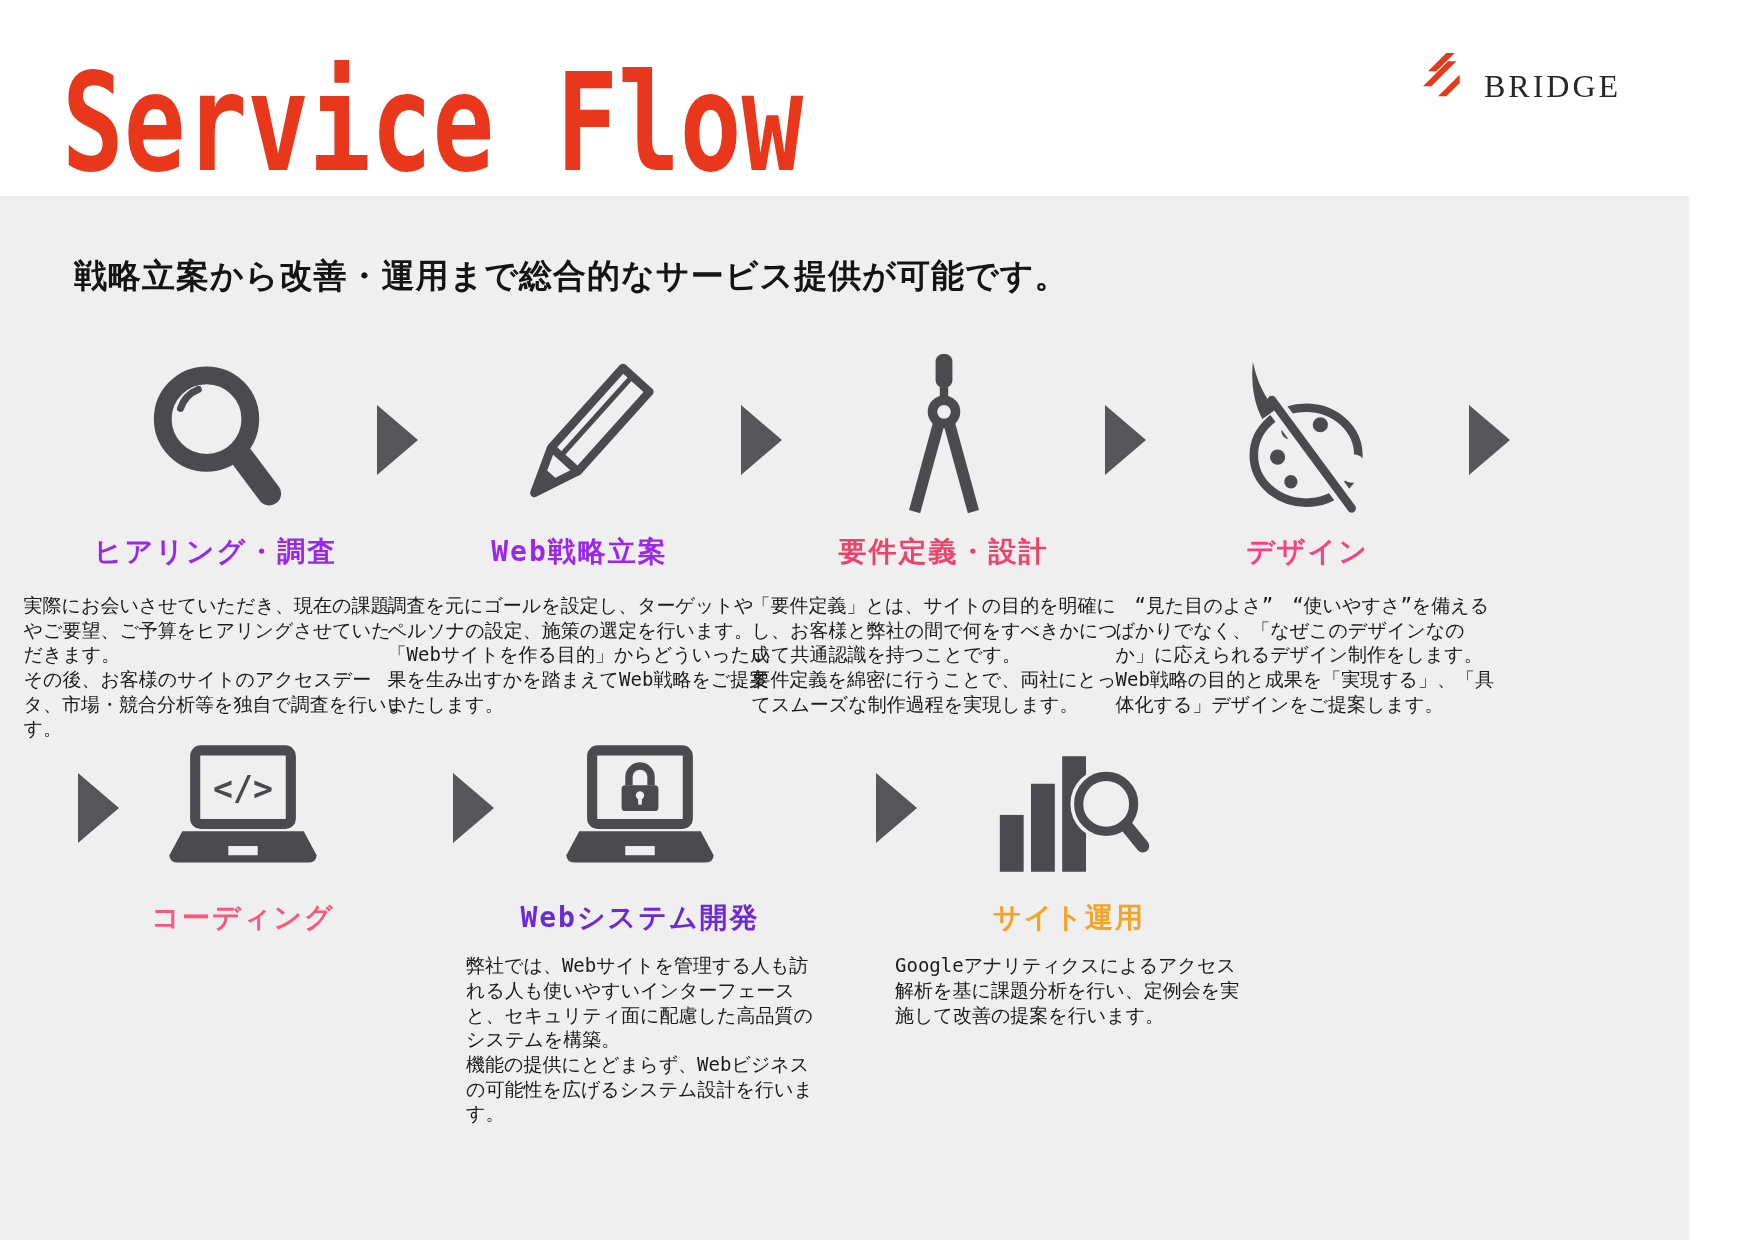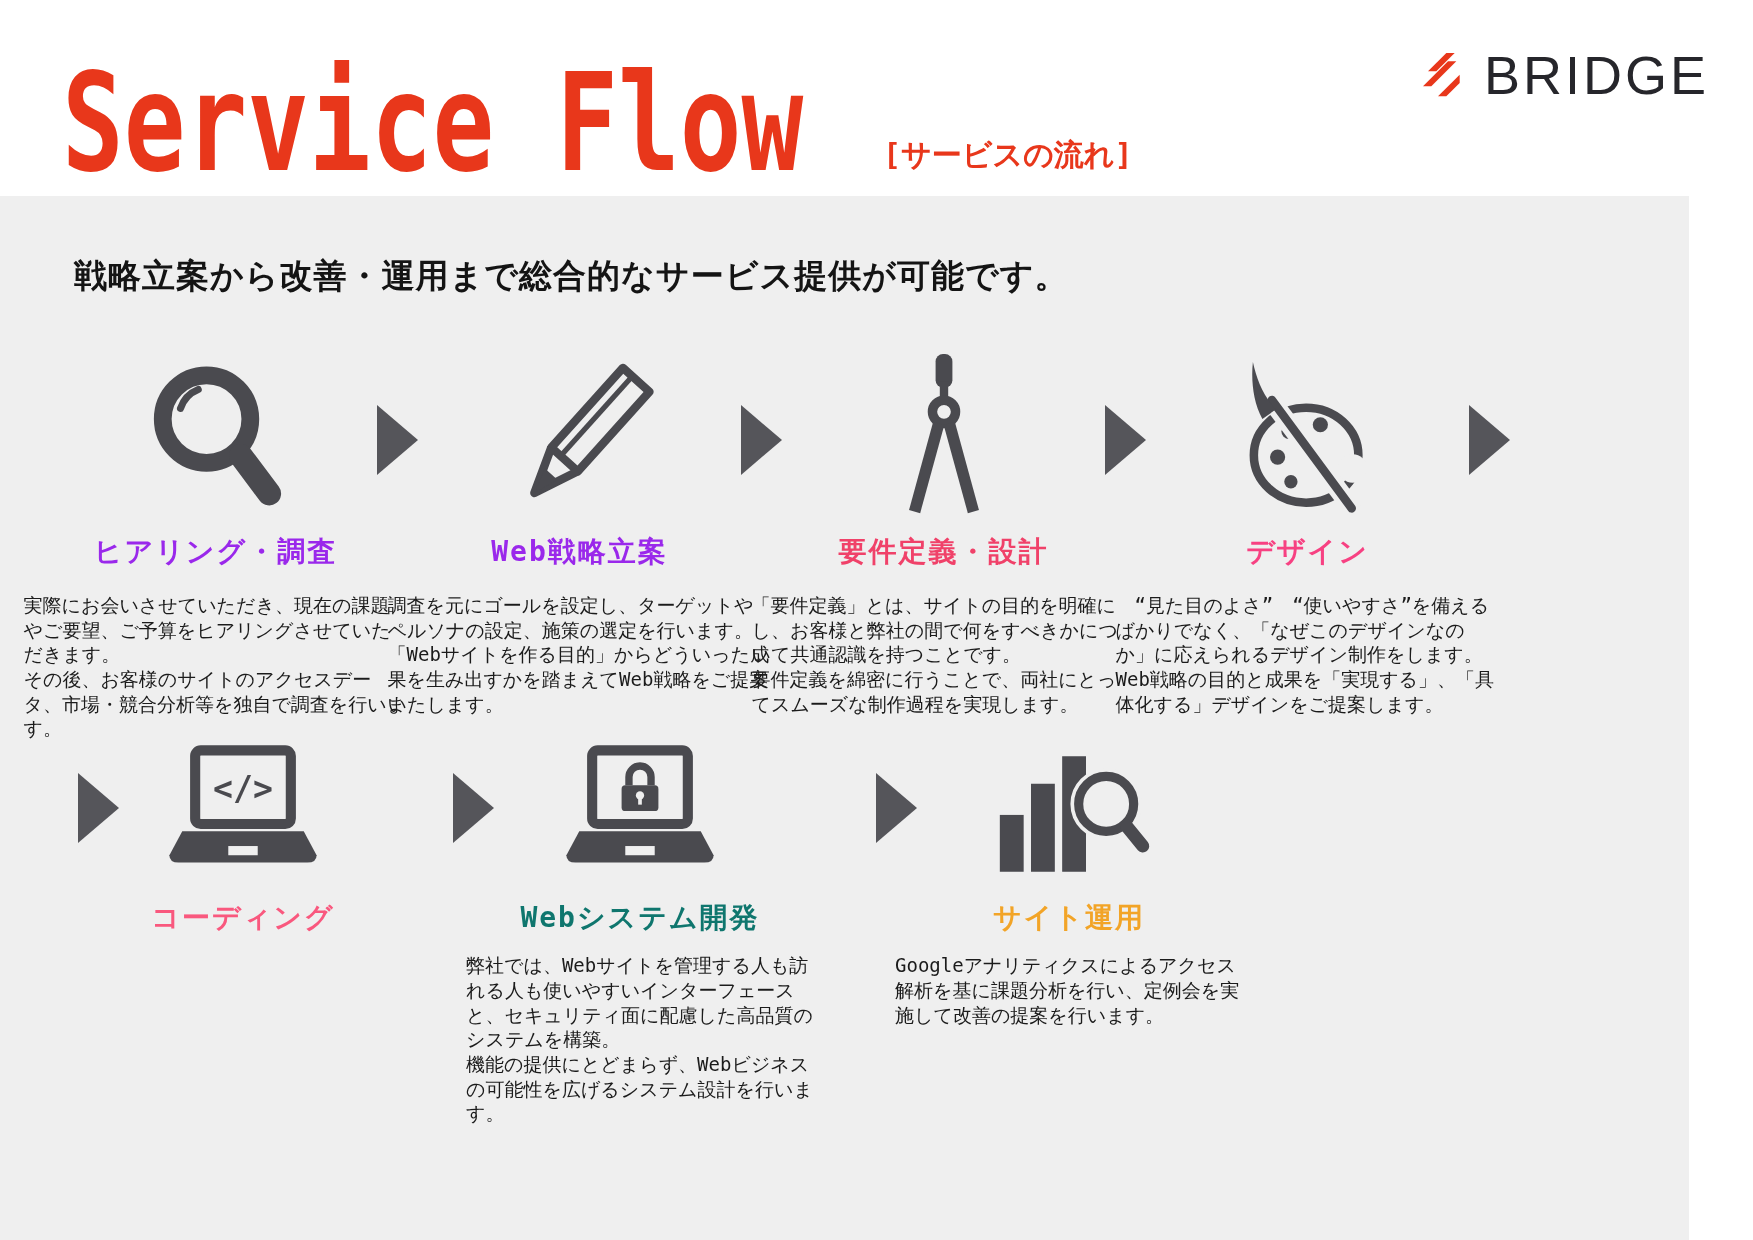--- a/index.html
+++ b/index.html
@@ -7,21 +7,21 @@
   .page{position:relative;width:1753px;height:1240px;background:#ffffff;}
 
   
   .header{position:relative;height:196px;background:#ffffff;}
   .page-title{position:absolute;left:62px;top:56px;margin:0;font-size:135px;line-height:1;
               font-weight:bold;color:#e8371b;transform:scaleX(0.76);transform-origin:left top;
               white-space:nowrap;letter-spacing:0;}
   .page-subtitle{position:absolute;left:883px;top:135px;font-size:30px;font-weight:bold;
                  color:#e8371b;white-space:nowrap;}
   .brand{position:absolute;left:1418px;top:44px;display:flex;align-items:flex-end;gap:16px;}
-  .logo-text{font-family:Liberation Sans, sans-serif;font-size:54px;line-height:1;
+  .logo-text{font-family:Liberation Serif, serif;font-size:32px;line-height:1;
              color:#26262b;letter-spacing:3px;}
 
   
   .main{position:absolute;top:196px;left:0;width:1689px;height:1044px;background:#efefef;}
   .intro{margin:58px 0 0 74px;font-size:33px;font-weight:bold;color:#141414;letter-spacing:1px;}
 
   .flow-row{display:flex;align-items:flex-start;}
   .row1{margin-top:46px;padding-left:54px;}
   .row2{margin-top:0;}
 
@@ -54,21 +54,20 @@
   .bg-f{fill:#efefef;}
   .bg-s{stroke:#efefef;fill:none;}
 </style>
 </head>
 <body>
 
 <div class="page">
 
   <div class="header">
     <h1 class="page-title">Service Flow</h1>
-    <div class="page-subtitle">[サービスの流れ]</div>
     <div class="brand">
       <svg width="50" height="58" viewBox="0 0 60 60">
         <polygon points="12,28 34,6 44,6 22,28" fill="#e8371b"></polygon>
         <polygon points="6,46 36,16 46,16 16,46" fill="#e8371b"></polygon>
         <polygon points="24,58 50,32 50,42 34,58" fill="#e8371b"></polygon>
       </svg>
       <span class="logo-text">BRIDGE</span>
     </div>
   </div>
 
@@ -173,21 +172,21 @@
           <svg width="168" height="138" viewBox="0 0 180 150">
             <rect class="ink-s" x="38" y="8" width="104" height="80" rx="6" stroke-width="11"></rect>
             <path class="ink-s" d="M78,46 v-9 a12,12 0 0 1 24,0 v9" stroke-width="8"></path>
             <rect class="ink-f" x="70" y="46" width="40" height="28" rx="4"></rect>
             <circle class="bg-f" cx="90" cy="57" r="4.5"></circle>
             <rect class="bg-f" x="88" y="57" width="4" height="10"></rect>
             <path class="ink-f" d="M24,96 L156,96 L170,122 Q170,130 160,130 L20,130 Q10,130 10,122 Z"></path>
             <rect class="bg-f" x="74" y="112" width="32" height="10"></rect>
           </svg>
         </div>
-        <div class="step-label" style="color: #0f766e;">Webシステム開発</div>
+        <div class="step-label" style="color: #6d28d9;">Webシステム開発</div>
         <div class="step-desc">弊社では、Webサイトを管理する人も訪れる人も使いやすいインターフェースと、セキュリティ面に配慮した高品質のシステムを構築。
 機能の提供にとどまらず、Webビジネスの可能性を広げるシステム設計を行います。</div>
       </div>
 
       <div class="arrow a3"></div>
 
       <div class="step s3">
         <div class="icon-box">
           <svg width="165" height="134" viewBox="0 0 180 146">
             <rect class="ink-f" x="14" y="74" width="26" height="62"></rect>

